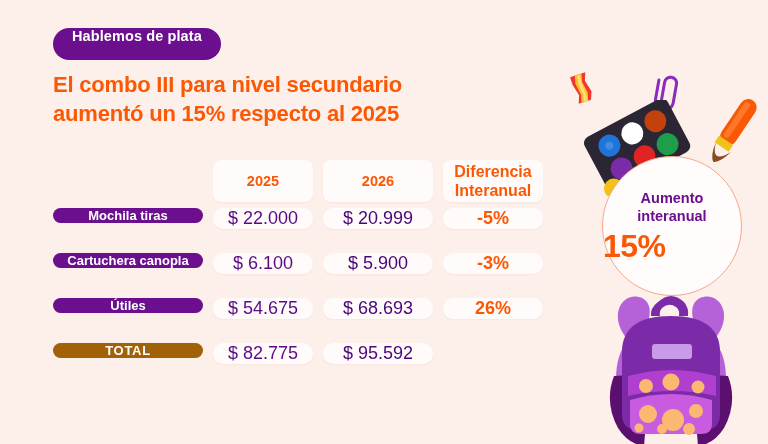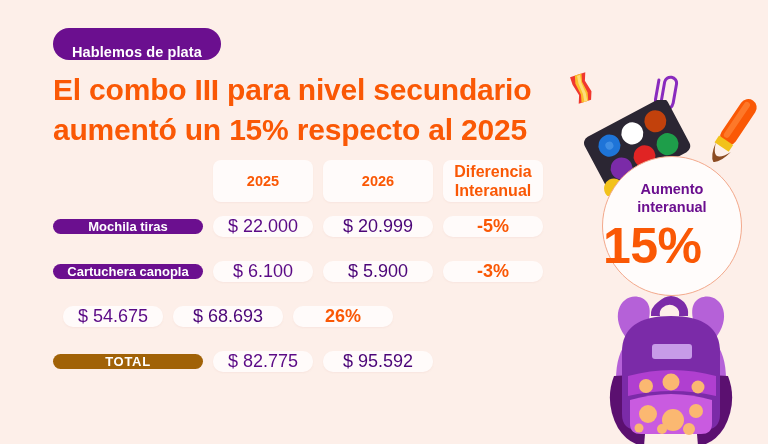--- a/index.html
+++ b/index.html
@@ -9,50 +9,50 @@
     background:#FDEFE9;
     font-family:"Liberation Sans", sans-serif;
     overflow:hidden;
   }
   .stage{ position:absolute; inset:0; }
 
   
   .badge{
     position:absolute; left:53px; top:28px;
     height:32px; padding:0 19px;
-    display:flex; align-items:flex-end;
+    display:flex; align-items:flex-start;
     background:#6B0F8F; border-radius:17px;
     color:#fff; font-size:14.5px; font-weight:700; letter-spacing:.1px;
   }
 
   
   .headline{
     position:absolute; left:53px; top:70px; width:500px;
-    color:#FA5805; font-size:30px; font-weight:700;
+    color:#FA5805; font-size:22px; font-weight:700;
     line-height:1.32; letter-spacing:-.2px;
   }
 
   
   .table{ position:absolute; left:53px; top:160px; width:510px; }
   .thead{ display:flex; height:42px; margin-bottom:6px; }
   .th{
     background:#FFFBFA; border-radius:8px;
     display:flex; align-items:center; justify-content:center;
     color:#FA5805; font-weight:700; text-align:center;
     box-shadow:0 1px 2px rgba(180,120,100,.07);
   }
   .th-spacer{ width:150px; flex:0 0 150px; background:none; box-shadow:none; }
   .gap{ width:10px; flex:0 0 10px; }
   .col-a{ width:100px; flex:0 0 100px; }
   .col-b{ width:110px; flex:0 0 110px; }
   .col-c{ width:100px; flex:0 0 100px; }
   .th.col-a,.th.col-b{ font-size:14.5px; }
   .th.col-c{ font-size:16px; line-height:1.2; }
 
-  .row{ display:flex; height:37px; margin-bottom:8px; align-items:center; }
+  .row{ display:flex; height:37px; margin-bottom:8px; align-items:flex-start; }
   .rowlabel{
     width:150px; flex:0 0 150px;
     background:#6B0F8F; border-radius:19px;
     display:flex; align-items:center; justify-content:center;
     color:#fff; font-size:13px; font-weight:700;
   }
   .rowlabel.total{ background:#a16207; letter-spacing:.7px; font-size:13px; }
   .cell{
     background:#FFFBFA; border-radius:10px;
     display:flex; align-items:center; justify-content:center;
@@ -66,21 +66,21 @@
   
   .circle{
     position:absolute; left:602px; top:156px;
     width:140px; height:140px; border-radius:50%;
     background:#FFFCFB; border:1.4px solid #F3A98C;
     display:flex; flex-direction:column;
     justify-content:center;
     z-index:6;
   }
   .circle .ctop{ color:#6B0F8F; font-size:14.5px; font-weight:700; line-height:1.18; text-align:center; }
-  .circle .cbig{ color:#FA5805; font-size:50px; font-weight:700; line-height:1; margin-top:5px; letter-spacing:-.5px; }
+  .circle .cbig{ color:#FA5805; font-size:32px; font-weight:700; line-height:1; margin-top:5px; letter-spacing:-.5px; }
 
   .art{ position:absolute; }
 </style>
 </head>
 <body>
 
 <div class="stage">
 
   <svg class="art" style="left:564px; top:68px;" width="36" height="40" viewBox="0 0 36 40">
     <g transform="rotate(-18 18 20)">
@@ -195,20 +195,21 @@
       <div class="rowlabel">Cartuchera canopla</div>
       <div class="gap"></div>
       <div class="cell col-a">$ 6.100</div>
       <div class="gap"></div>
       <div class="cell col-b y2026">$ 5.900</div>
       <div class="gap"></div>
       <div class="cell col-c diff">-3%</div>
     </div>
 
     <div class="row">
+      <div class="rowlabel">Útiles</div>
       <div class="gap"></div>
       <div class="cell col-a">$ 54.675</div>
       <div class="gap"></div>
       <div class="cell col-b y2026">$ 68.693</div>
       <div class="gap"></div>
       <div class="cell col-c diff">26%</div>
     </div>
 
     <div class="row">
       <div class="rowlabel total">TOTAL</div>

